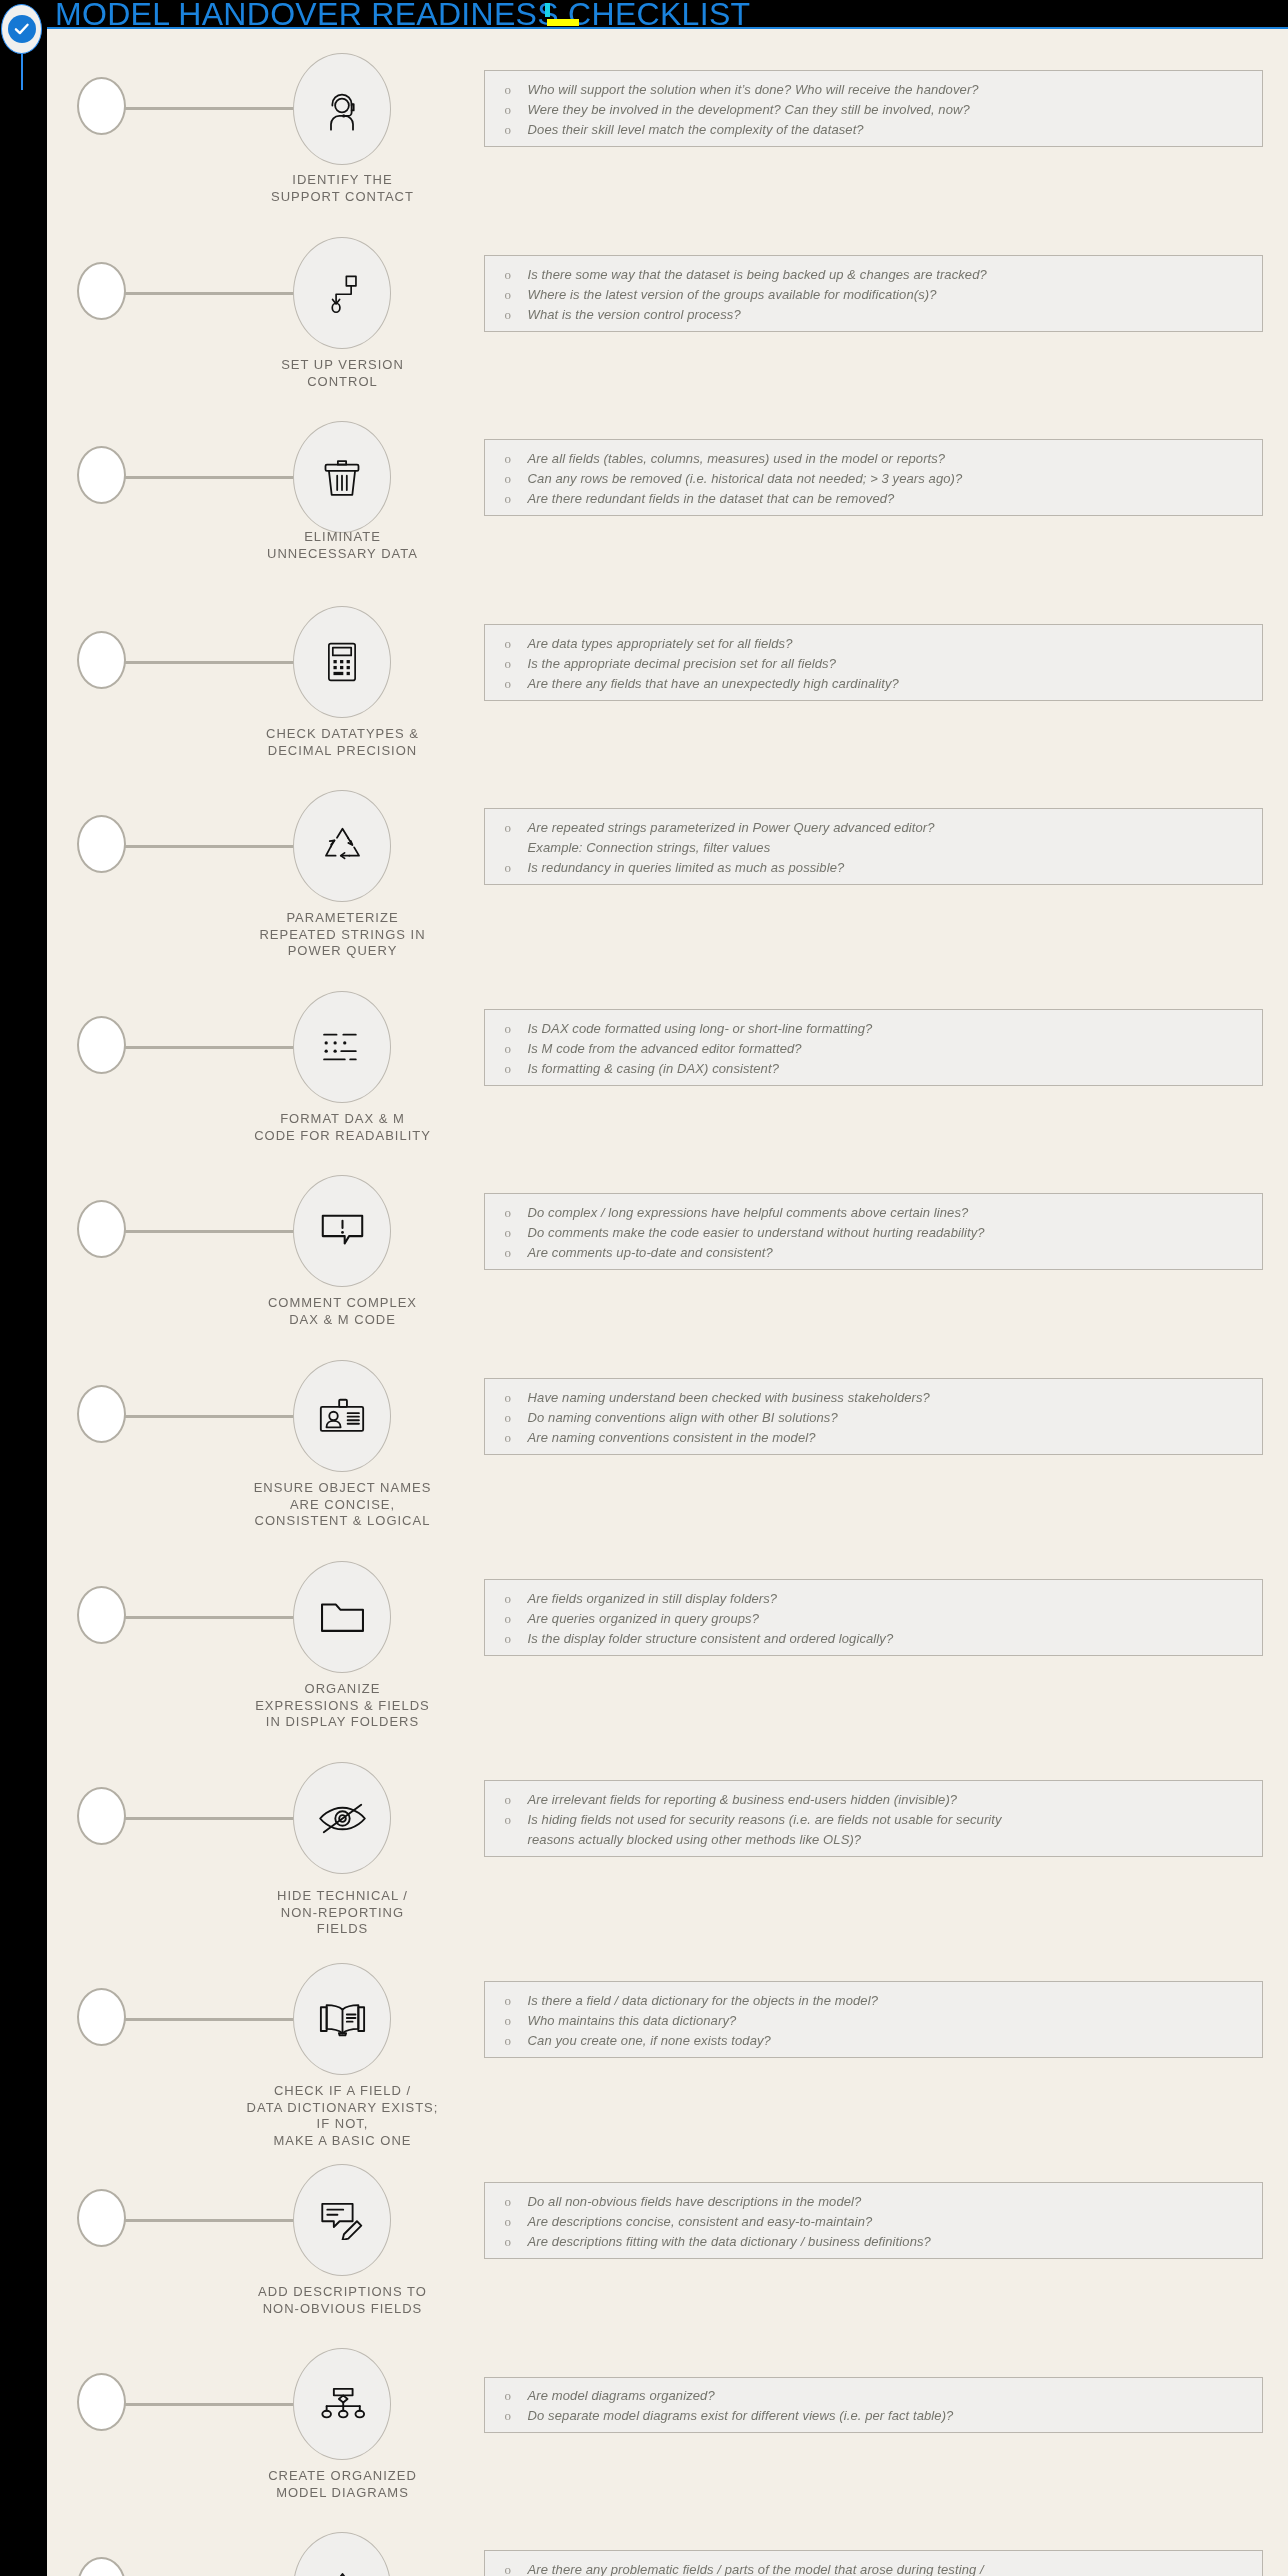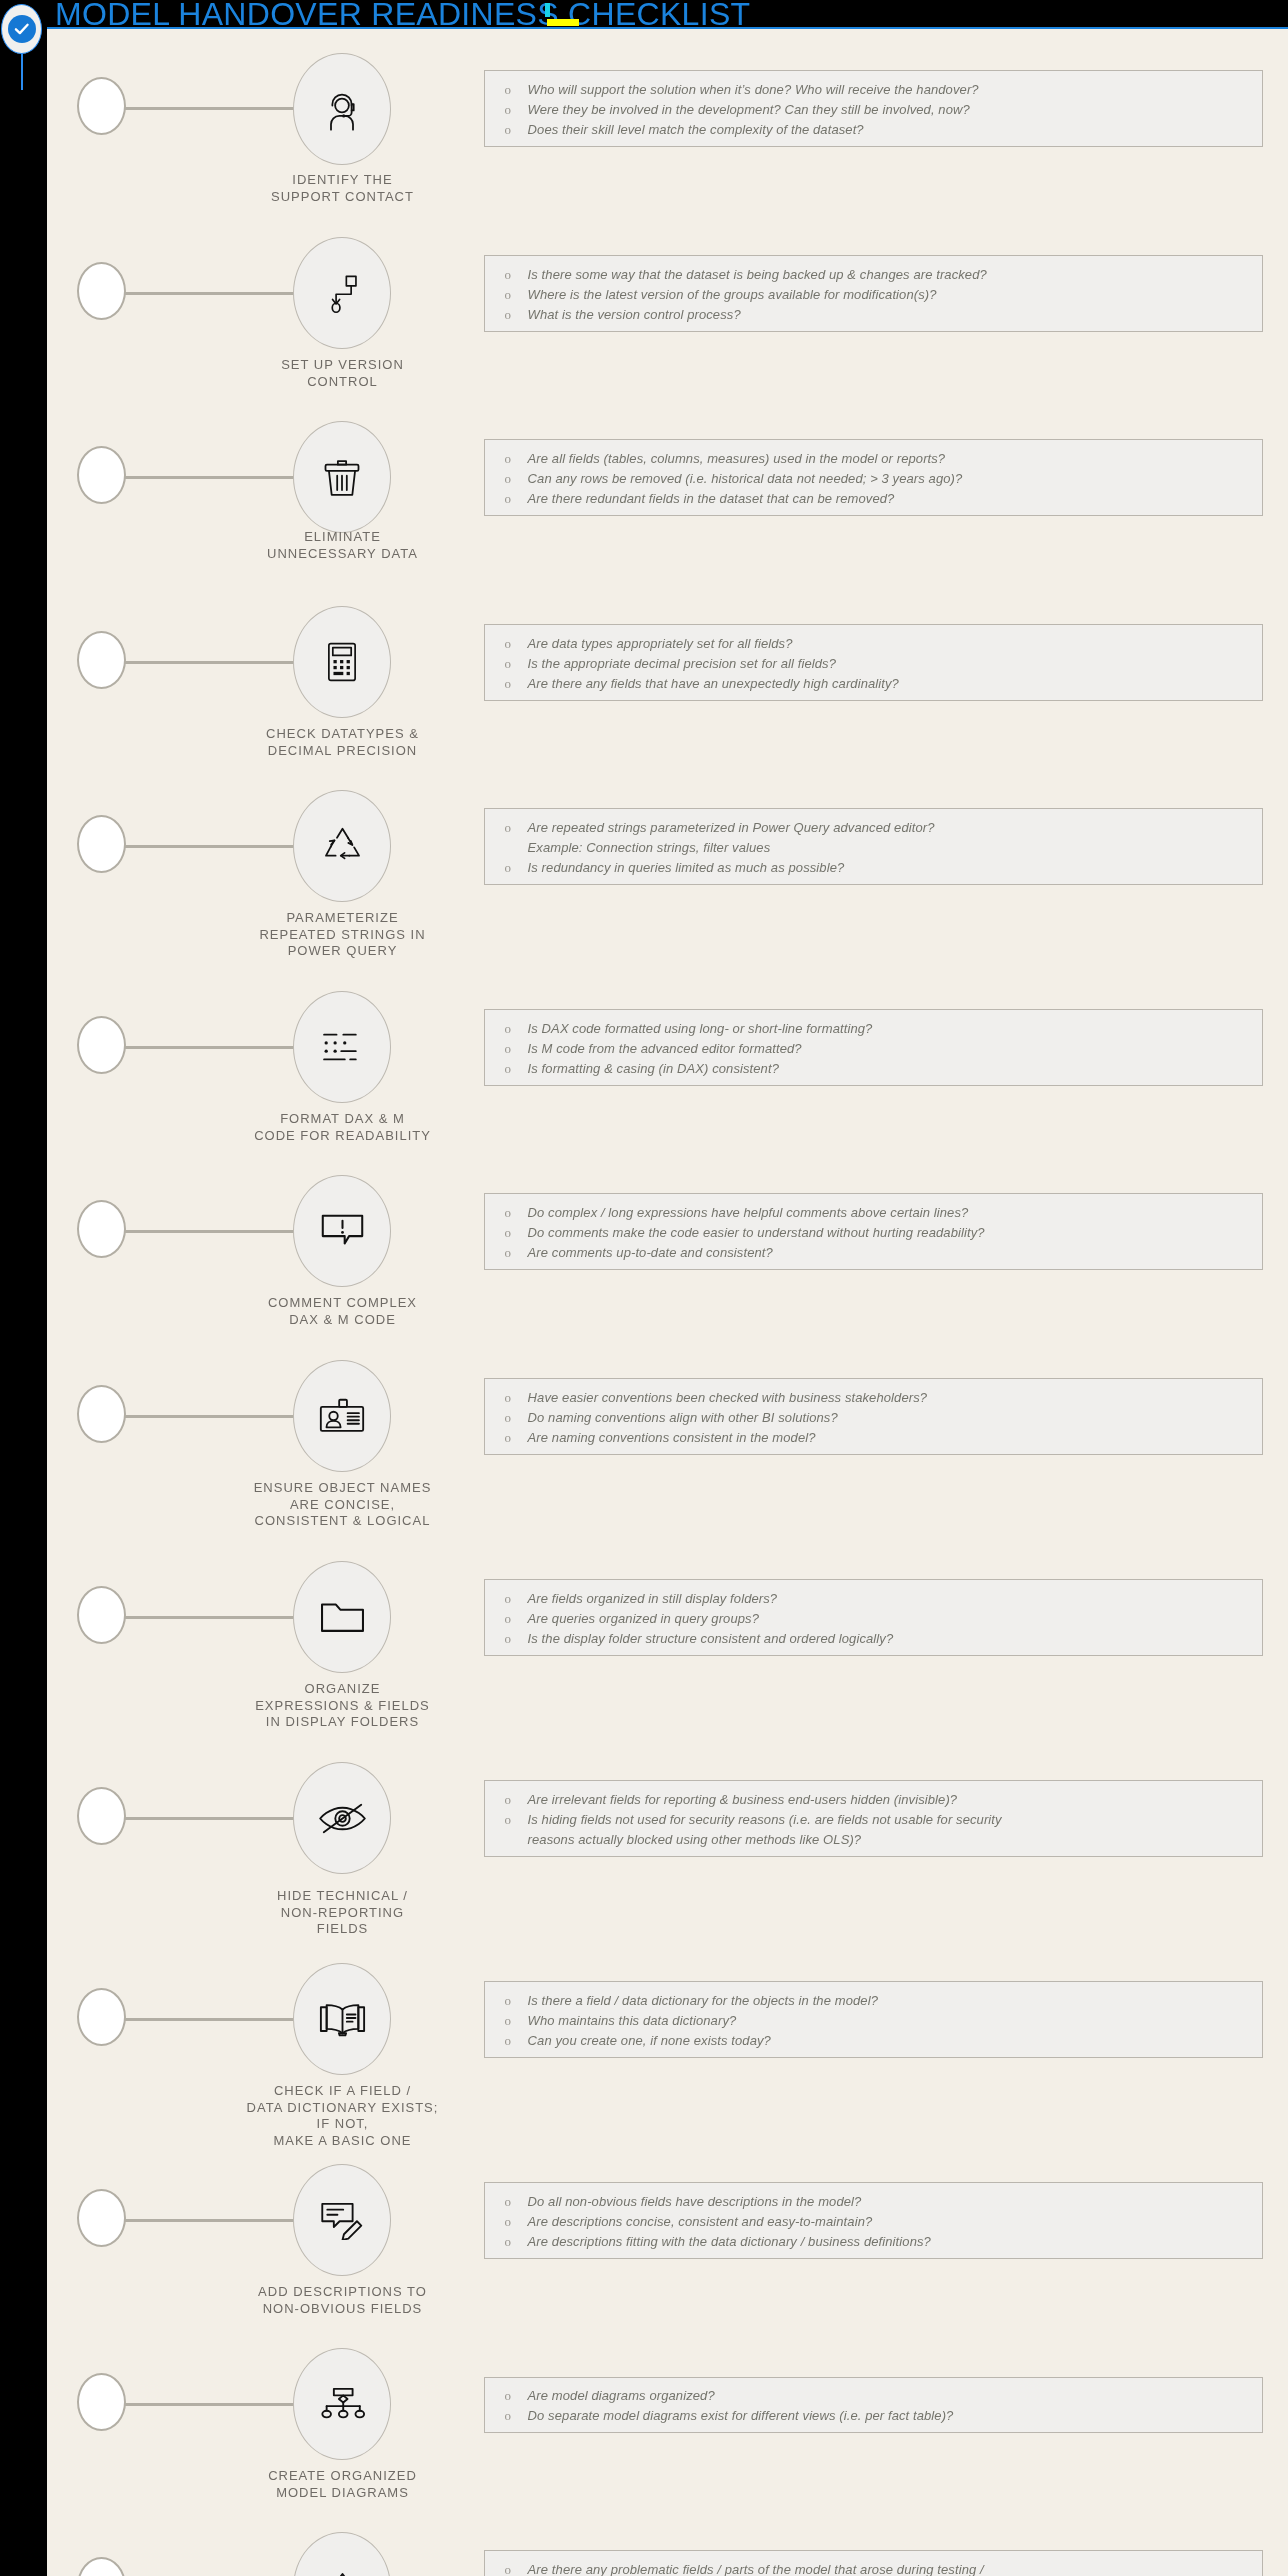--- a/index.html
+++ b/index.html
@@ -467,21 +467,21 @@
         </span>
       </div>
       <div class="caption" style="top: 134px;">
         <div>ENSURE OBJECT NAMES</div>
         <div>ARE CONCISE,</div>
         <div>CONSISTENT &amp; LOGICAL</div>
       </div>
       <div class="panel" style="top: 32px; height: 77px; padding-top: 8.8px;">
         <div class="bullet-row">
           <span class="bullet-mark">o</span>
-          <span class="bullet-text">Have easier conventions been checked with business stakeholders?</span>
+          <span class="bullet-text">Have naming understand been checked with business stakeholders?</span>
         </div>
         <div class="bullet-row">
           <span class="bullet-mark">o</span>
           <span class="bullet-text">Do naming conventions align with other BI solutions?</span>
         </div>
         <div class="bullet-row">
           <span class="bullet-mark">o</span>
           <span class="bullet-text">Are naming conventions consistent in the model?</span>
         </div>
       </div>

